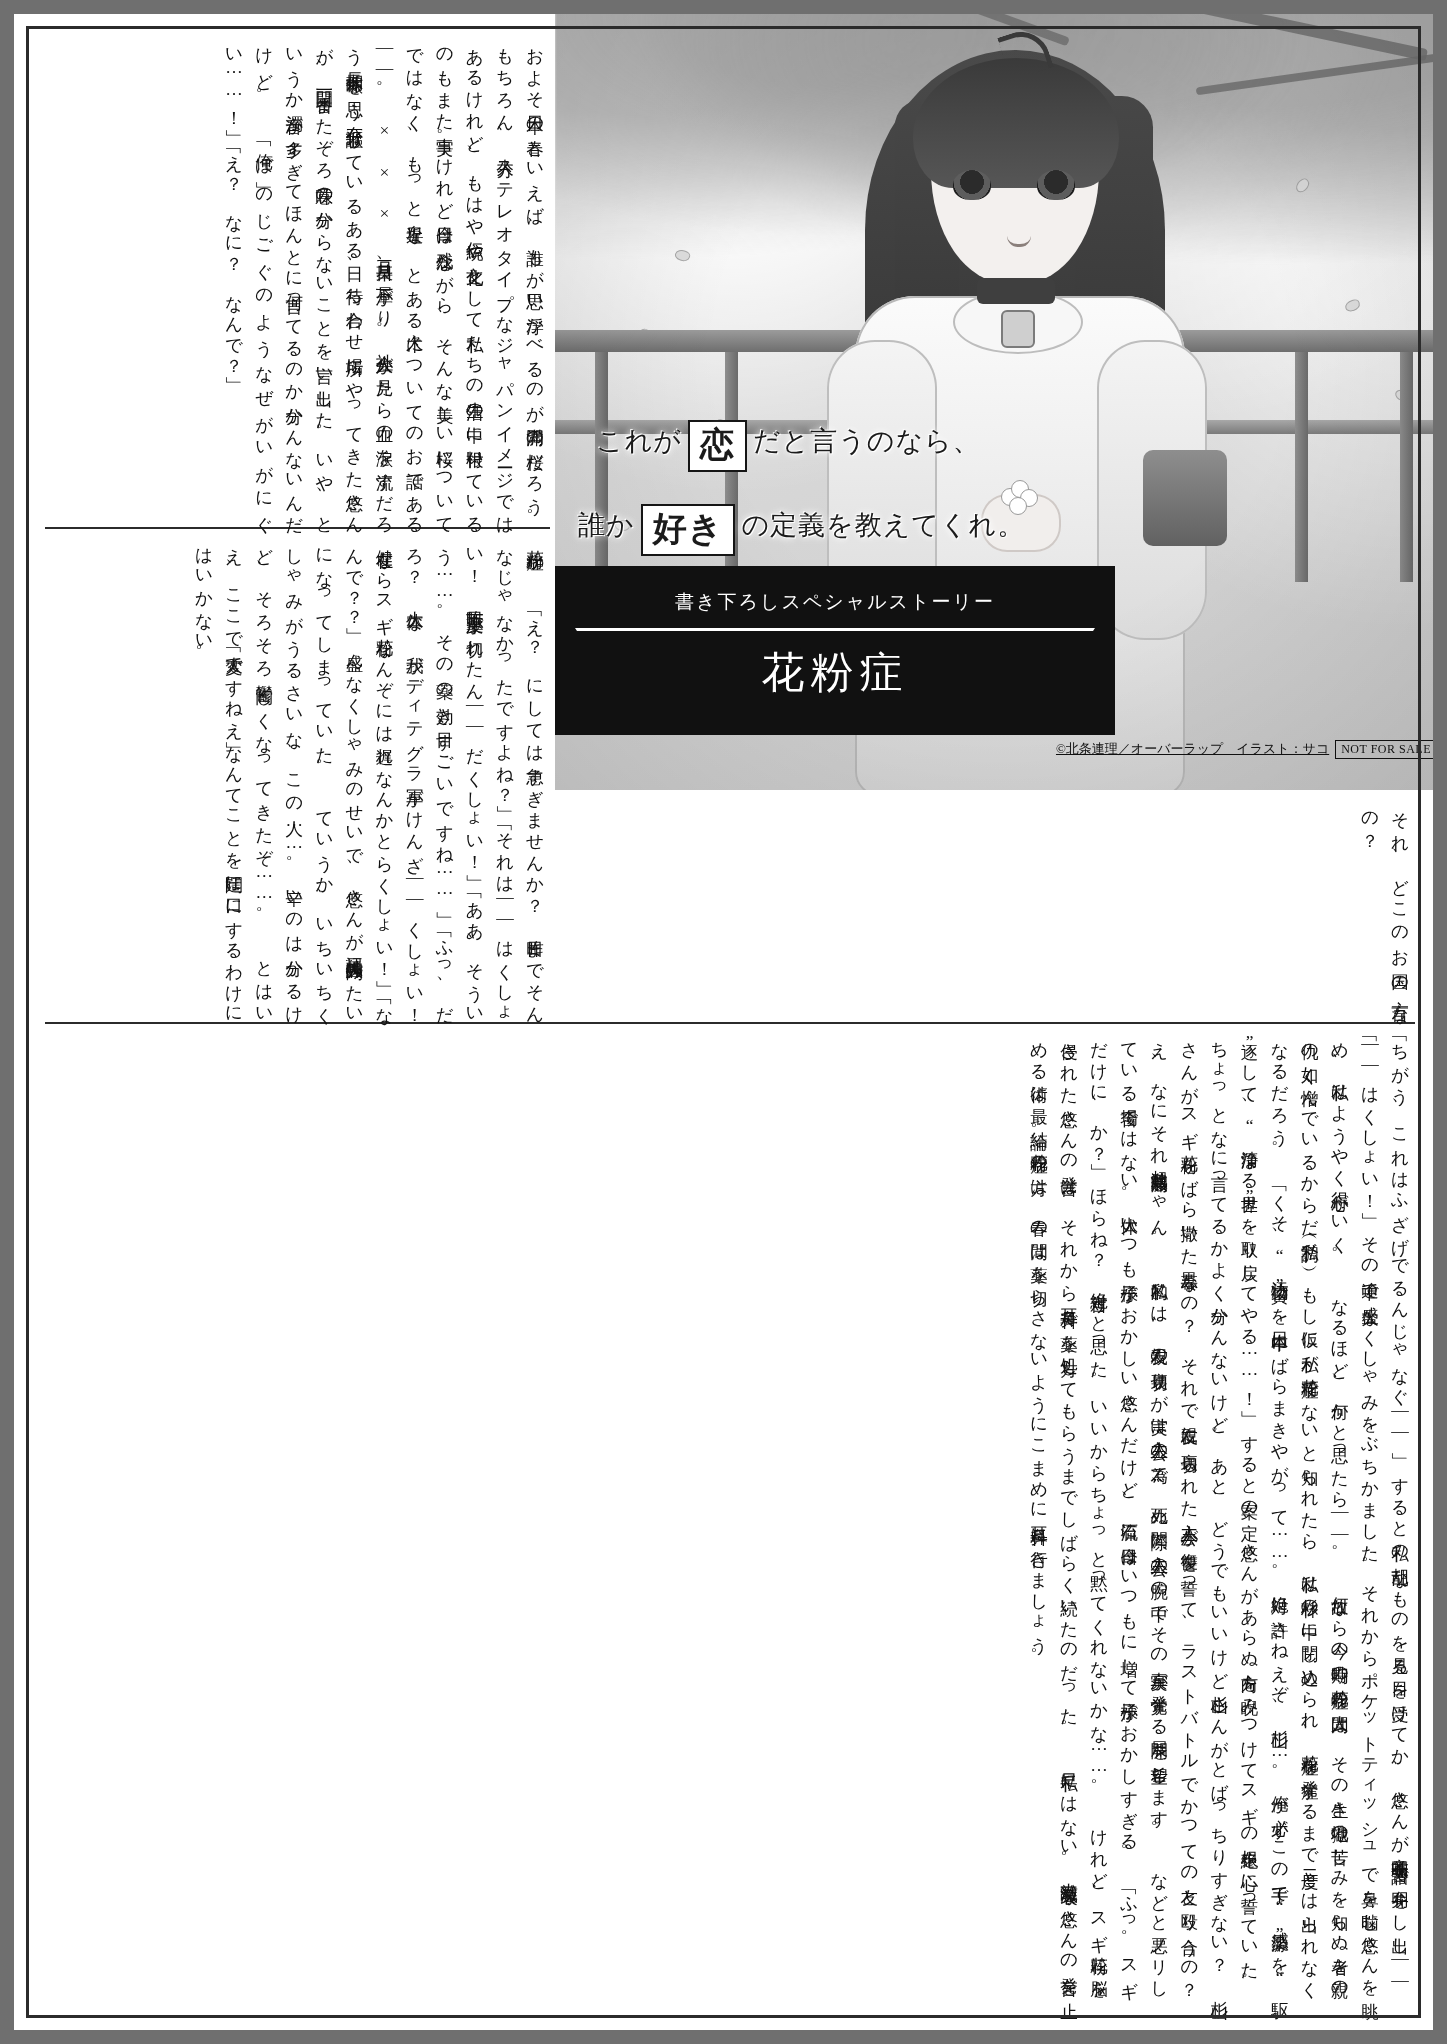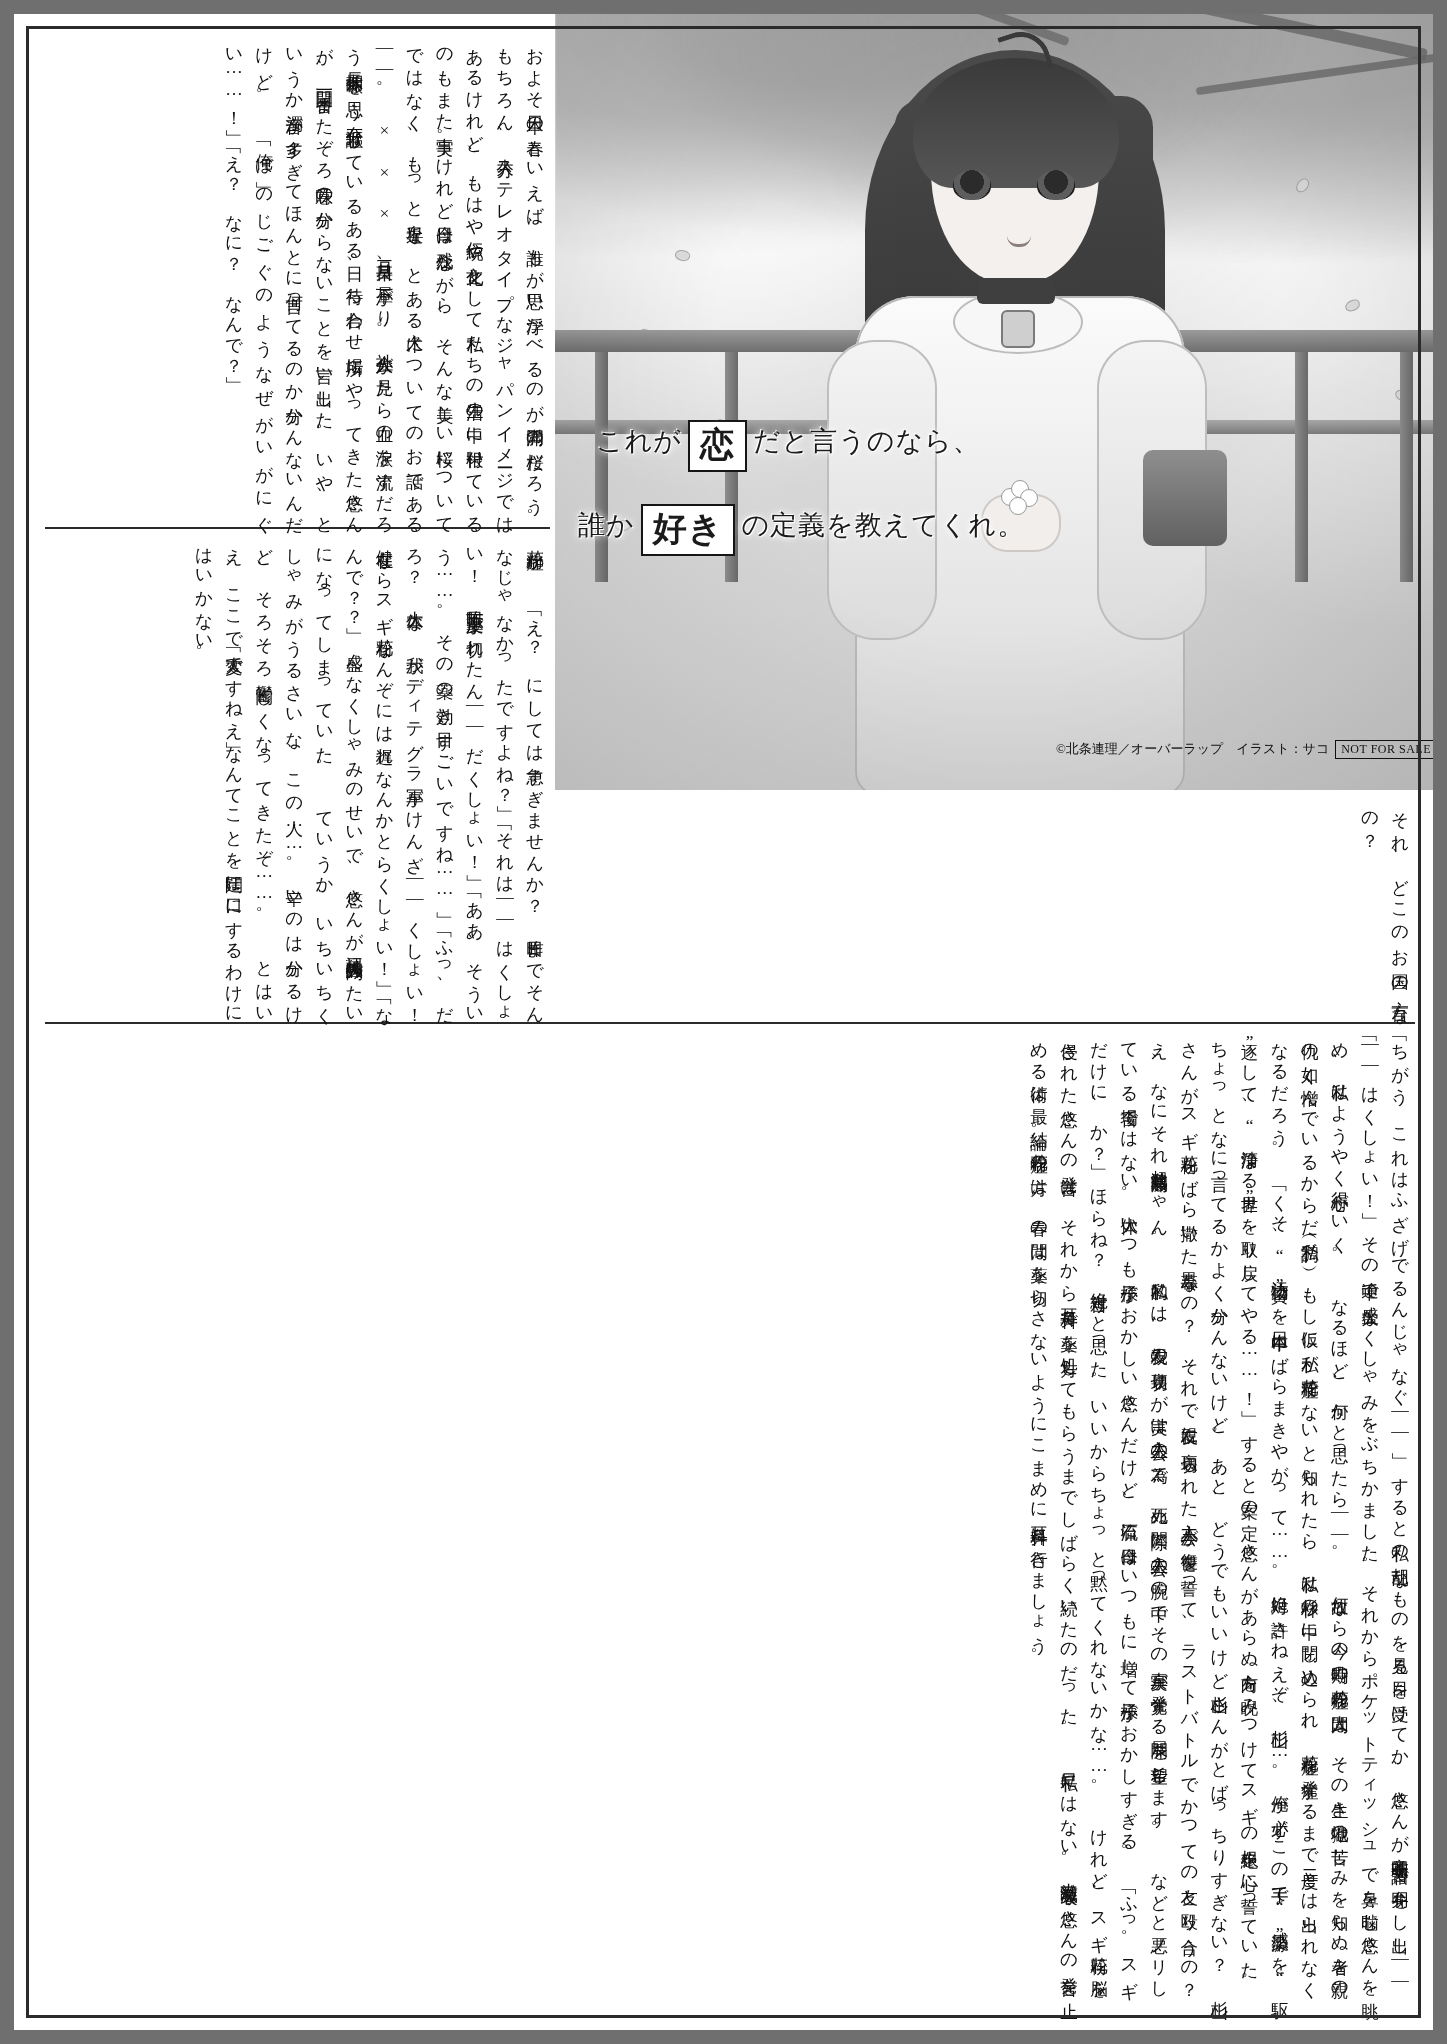--- a/index.html
+++ b/index.html
@@ -248,20 +248,21 @@
     box-sizing: border-box;
   }
   
   .credit {
     position: absolute;
     right: 10px;
     top: 740px;
     font-size: 13px;
     color: #101010;
     white-space: nowrap;
+    text-decoration: underline;
   }
   .credit .nfs {
     display: inline-block;
     border: 1.5px solid #101010;
     padding: 1px 5px;
     margin-left: 6px;
     font-size: 12px;
     letter-spacing: 0.5px;
   }
 
@@ -372,20 +373,24 @@
 
   <div class="tagline">
     <div class="line l1">
       <span>これが</span><span class="kanji-box">恋</span><span>だと言うのなら、</span>
     </div>
     <div class="line l2">
       <span>誰か</span><span class="kanji-box">好き</span><span>の定義を教えてくれ。</span>
     </div>
   </div>
 
+  <div class="banner-wrap">
+    <div class="banner-sub">書き下ろしスペシャルストーリー</div>
+    <div class="banner-title">花粉症</div>
+  </div>
 
   <div class="credit">
     <span>©北条連理／オーバーラップ　イラスト：サコ</span><span class="nfs">NOT FOR SALE</span>
   </div>
 
   <div class="sep sep-1"></div>
   <div class="sep sep-2"></div>
 
   <div class="vtext" id="block-a">およそ日本の春といえば、誰もが思い浮かべるのが満開の桜だろう。もちろん、大分ステレオタイプなジャパンイメージではあるけれど、もはや伝統や文化として私たちの生活の中に根付いているのもまた事実。けれど今日は残念ながら、そんな美しい桜についてではなく、もっと卑近な、とある木々についてのお話である——。
 

